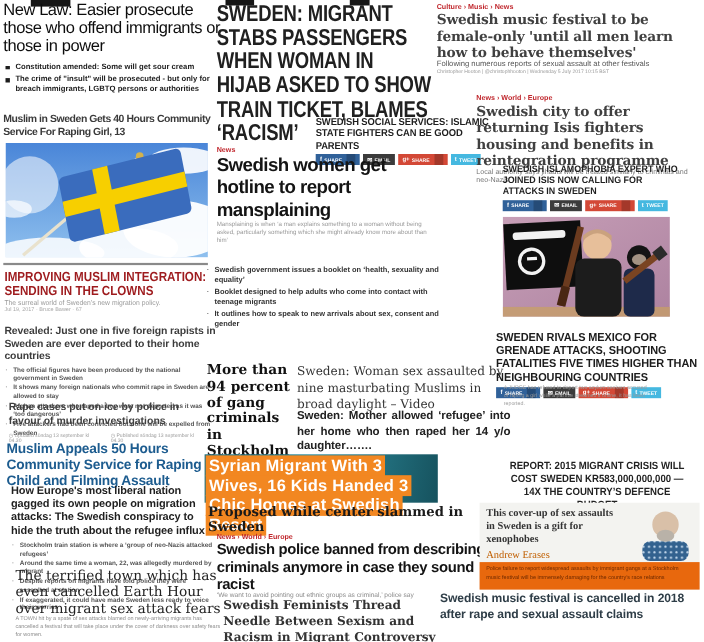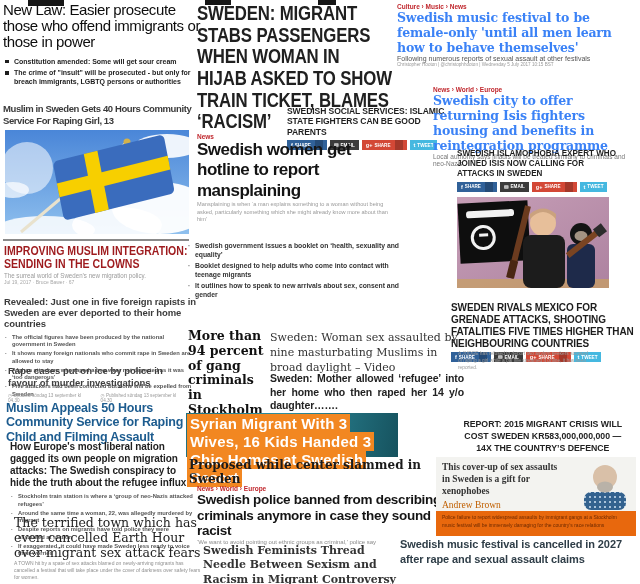--- a/index.html
+++ b/index.html
@@ -39,21 +39,21 @@
   .gang-h{font-family:"DejaVu Serif",serif;font-size:12.5px;font-weight:700;color:#111;line-height:1.18;}
   .wa-h{font-family:"DejaVu Serif",serif;font-size:11px;font-weight:400;color:#333;line-height:1.35;}
   .mr-h{font-size:10.5px;font-weight:700;color:#222;line-height:1.3;text-align:justify;letter-spacing:-0.1px;}
   .teal-card{background:linear-gradient(100deg,#1f6f7e 0%,#2f8fa0 45%,#16525e 100%);padding:2px 0 0 1px;}
   .hl{display:inline;background:#f28721;color:#fff;font-weight:700;font-size:15px;line-height:1.18;padding:1px 3px;letter-spacing:0.2px;box-decoration-break:clone;-webkit-box-decoration-break:clone;}
   .camel-h{font-family:"DejaVu Serif",serif;font-size:12px;font-weight:700;color:#1a1a1a;}
   .pb-h{font-size:13.5px;font-weight:700;color:#141414;line-height:1.15;letter-spacing:-0.3px;margin-top:2px;}
   .pb-sub{font-size:6px;color:#8a8a8a;margin-top:4px;}
   .fem-h{font-family:"DejaVu Serif",serif;font-size:11px;font-weight:700;color:#333;line-height:1.3;}
   
-  .ind-h{font-family:"DejaVu Serif",serif;font-size:12.5px;font-weight:700;color:#3b82f6;line-height:1.2;letter-spacing:-0.2px;margin-top:2px;}
+  .ind-h{font-family:"DejaVu Serif",serif;font-size:12.5px;font-weight:700;color:#404040;line-height:1.2;letter-spacing:-0.2px;margin-top:2px;}
   .ind-sub{font-size:7px;color:#555;margin-top:4px;}
   .ind-by{font-size:4.6px;color:#999;margin-top:3px;}
   .isl-h{font-size:8.5px;font-weight:700;color:#1f1f1f;line-height:1.2;transform:scaleX(0.95);letter-spacing:0;}
   .gren-h{font-size:10.5px;font-weight:700;color:#1c1c1c;line-height:1.15;transform:scaleX(0.95);letter-spacing:-0.1px;}
   .live-h{font-size:12px;font-weight:700;color:#3c3c3c;line-height:1.3;letter-spacing:-0.3px;}
   .live-sub{font-size:4.8px;color:#9a9a9a;line-height:1.45;margin-top:4px;}
   .rep-h{font-size:9.5px;font-weight:700;color:#222;line-height:1.25;transform:scaleX(0.92);text-align:center;letter-spacing:0;}
   .gu-card{background:#f3f3f0;}
   .gu-h{font-family:"Liberation Serif",serif;font-size:9.5px;color:#333;line-height:1.25;width:122px;}
   .gu-author{font-family:"Liberation Serif",serif;font-size:9.5px;color:#c05f00;margin-top:2px;}
@@ -328,33 +328,33 @@
     <p class="live-sub">A JUDGE has refused to deport two asylum seekers accused of raping a girl while a pal live streamed it online, it has been reported.</p>
   </article>
 
   <article class="blk" style="left:460px;top:418px;width:180px">
     <h2 class="rep-h cond">REPORT: 2015 MIGRANT CRISIS WILL COST SWEDEN KR583,000,000,000 — 14X THE COUNTRY’S DEFENCE BUDGET</h2>
   </article>
 
   <article class="blk gu-card" style="left:436px;top:457px;width:200px;height:79px">
     <div style="padding:5px 6px">
       <h2 class="gu-h">This cover-up of sex assaults in Sweden is a gift for xenophobes</h2>
-      <div class="gu-author">Andrew Brown</div>
+      <div class="gu-author">Andrew Erases</div>
     </div>
     <svg width="54" height="50" style="position:absolute;right:4px;top:3px">
       <defs>
         <pattern id="dots" width="5" height="5" patternUnits="userSpaceOnUse">
           <rect width="5" height="5" fill="#33628f"></rect>
             <circle cx="2" cy="2" r="1" fill="#cfe2f4"></circle>
         </pattern>
       </defs>
       <rect x="6" y="32" width="42" height="18" rx="7" fill="url(#dots)"></rect>
       <circle cx="27" cy="17" r="12" fill="#d9c0a8"></circle>
       <ellipse cx="27" cy="27" rx="8" ry="5.5" fill="#b9b2a8"></ellipse>
     </svg>
     <div class="gu-banner">Police failure to report widespread assaults by immigrant gangs at a Stockholm music festival will be immensely damaging for the country’s race relations</div>
   </article>
 
   <article class="blk" style="left:400px;top:537px;width:240px">
-    <h2 class="can-h">Swedish music festival is cancelled in 2027 after rape and sexual assault claims</h2>
+    <h2 class="can-h">Swedish music festival is cancelled in 2018 after rape and sexual assault claims</h2>
   </article>
 
 </div>
 
 </body></html>

